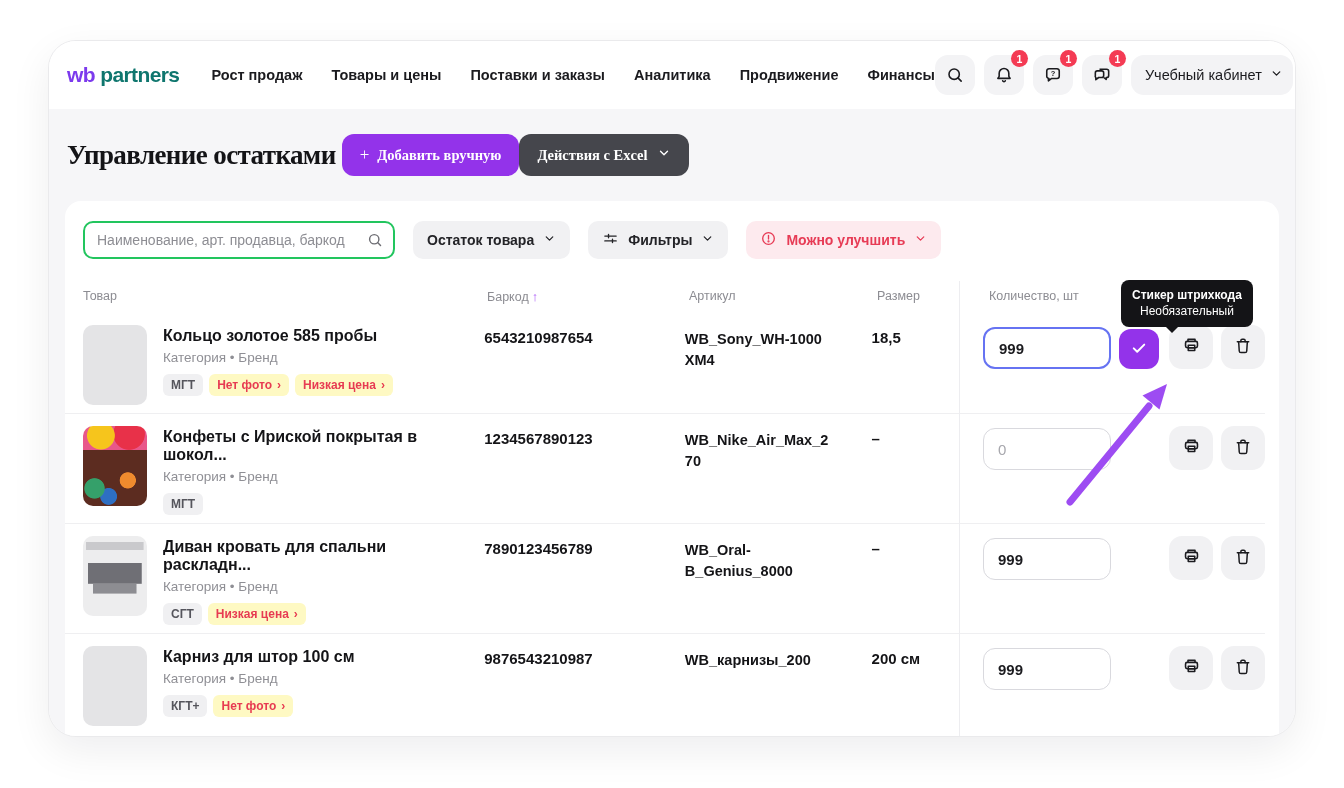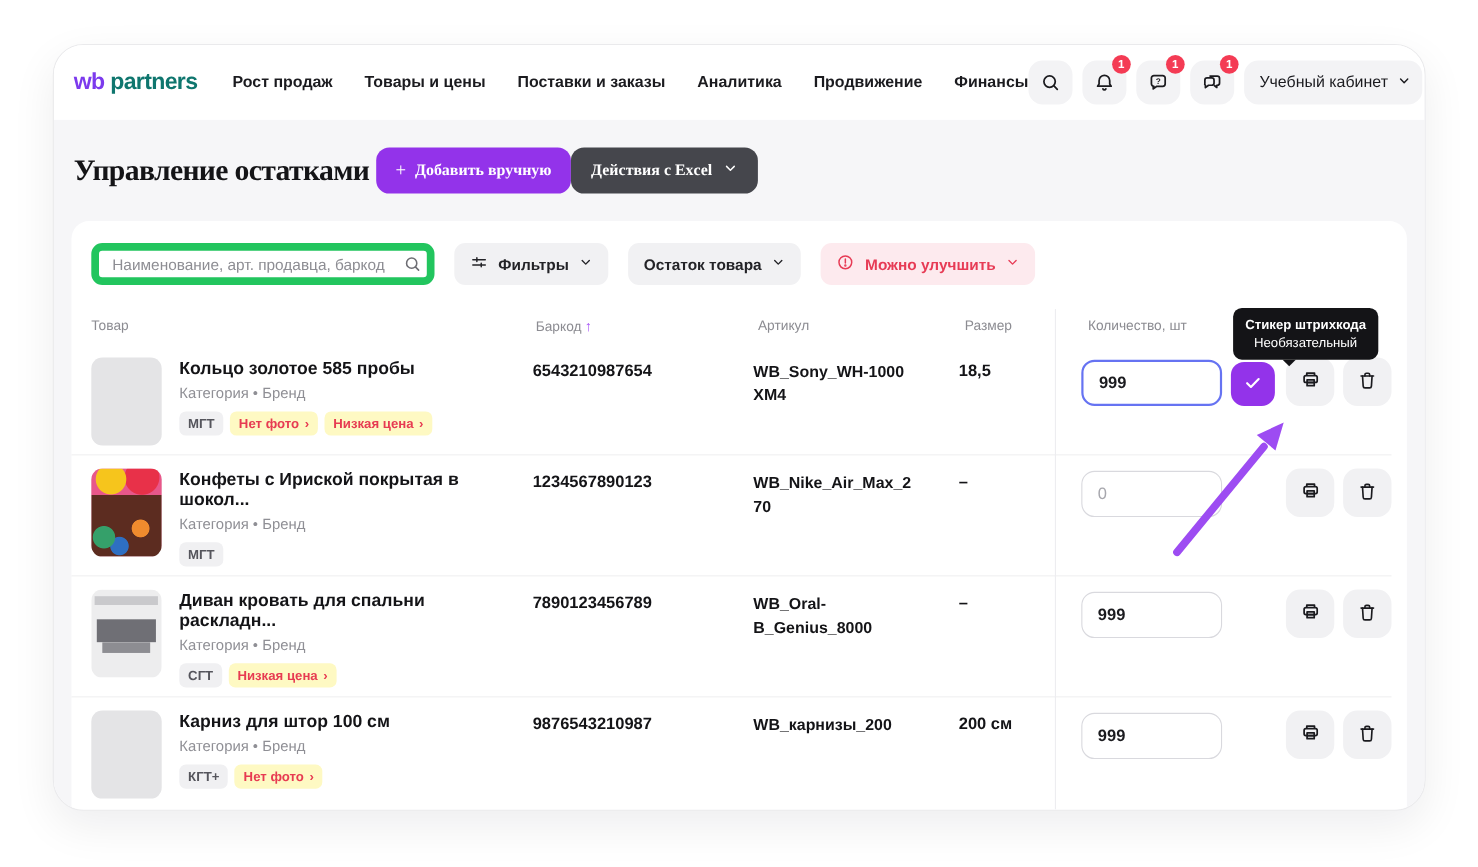--- a/index.html
+++ b/index.html
@@ -31,21 +31,21 @@
   .btn { height:42px; border:none; border-radius:12px; font-family:inherit; font-size:14.5px; font-weight:600; display:inline-flex; align-items:center; gap:8px; padding:0 18px; cursor:pointer; color:#fff; }
   .btn-add { background:#9333ea; }
   .btn-add .plus { font-size:17px; font-weight:400; margin-top:-1px; }
   .btn-excel { background:#45464c; margin-left:-6px; }
   .btn-excel svg { margin-left:2px; }
 
   
   .card { position:relative; background:#fff; border-radius:16px; padding:20px 14px 16px 0; min-height:516px; }
   .filter-row { display:flex; align-items:center; gap:18px; padding-left:18px; }
   .search-wrap { position:relative; width:312px; }
-  .search-input { width:100%; height:38px; border:7px solid #22c55e; border-radius:10px; padding:0 36px 0 12px; font-family:inherit; font-size:14px; color:#1b1b1f; background:#fff; outline:none; }
+  .search-input { width:100%; height:38px; border:2px solid #22c55e; border-radius:10px; padding:0 36px 0 12px; font-family:inherit; font-size:14px; color:#1b1b1f; background:#fff; outline:none; }
   .search-input::placeholder { color:#8d8d93; }
   .search-wrap svg { position:absolute; right:11px; top:10px; }
   .pill { height:38px; border-radius:10px; background:#f1f1f3; display:inline-flex; align-items:center; gap:9px; padding:0 14px; font-size:14px; font-weight:600; color:#232327; cursor:pointer; white-space:nowrap; }
   .pill.improve { background:#fdeaee; color:#e73b55; }
   .pill svg { flex:0 0 auto; }
 
   
   .vline { position:absolute; left:894px; top:80px; bottom:14px; width:1px; background:#ededf0; }
   .thead { display:flex; align-items:center; height:34px; margin-top:20px; padding-left:18px; font-size:12.5px; color:#8c8c92; }
   .c-prod { width:404px; }
@@ -190,35 +190,35 @@
           <div class="search-wrap">
             <input class="search-input" placeholder="Наименование, арт. продавца, баркод" style="">
             <span>
               <svg width="18" height="18" viewBox="0 0 24 24" fill="none" stroke="#6d6d73" stroke-width="1.9" stroke-linecap="round">
                   <circle cx="11" cy="11" r="6.2"></circle>
                   <line x1="15.8" y1="15.8" x2="19.4" y2="19.4"></line>
                 </svg>
             </span>
           </div>
           <div class="pill">
+            <span>Остаток товара</span>
+            <span>
+              <svg width="13" height="13" viewBox="0 0 24 24" fill="none" stroke="#232327" stroke-width="2.3" stroke-linecap="round" stroke-linejoin="round">
+                  <path d="M6 9l6 6 6-6"></path>
+                </svg>
+            </span>
+          </div>
+          <div class="pill">
             <span>
               <svg width="17" height="17" viewBox="0 0 24 24" fill="none" stroke="#232327" stroke-width="1.9" stroke-linecap="round">
                   <path d="M4 8.6h16M4 15.4h16"></path>
                   <path d="M9.2 6.2v4.8M14.8 13v4.8"></path>
                 </svg>
             </span>
             <span>Фильтры</span>
-            <span>
-              <svg width="13" height="13" viewBox="0 0 24 24" fill="none" stroke="#232327" stroke-width="2.3" stroke-linecap="round" stroke-linejoin="round">
-                  <path d="M6 9l6 6 6-6"></path>
-                </svg>
-            </span>
-          </div>
-          <div class="pill">
-            <span>Остаток товара</span>
             <span>
               <svg width="13" height="13" viewBox="0 0 24 24" fill="none" stroke="#232327" stroke-width="2.3" stroke-linecap="round" stroke-linejoin="round">
                   <path d="M6 9l6 6 6-6"></path>
                 </svg>
             </span>
           </div>
           <div class="pill improve">
             <span>
               <svg width="17" height="17" viewBox="0 0 24 24" fill="none" stroke="#e73b55" stroke-width="1.9" stroke-linecap="round">
                   <circle cx="12" cy="12" r="8.2"></circle>

